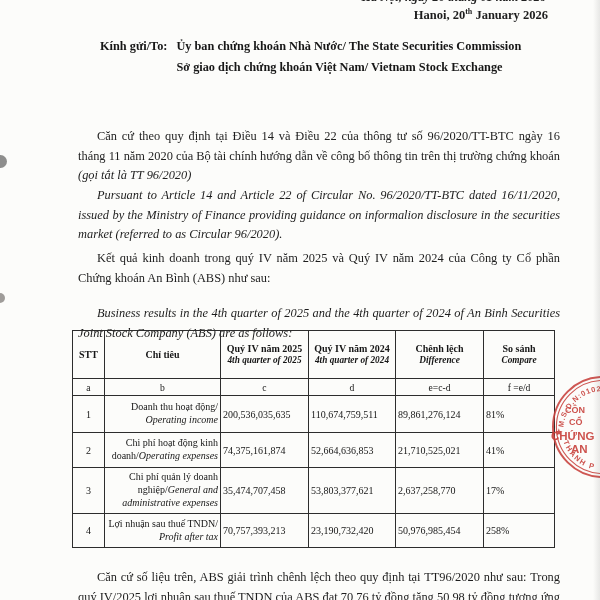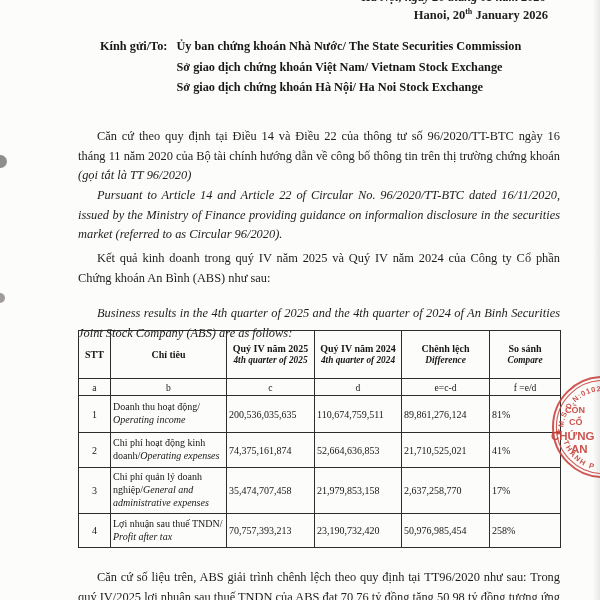--- a/index.html
+++ b/index.html
@@ -34,40 +34,40 @@
   .recipients{
     position:absolute;left:100px;top:36px;
     display:flex;align-items:flex-start;
     font-weight:bold;font-size:12.3px;line-height:20.5px;
     color:#171717;
   }
   .recip-label{white-space:nowrap;margin-right:9px;}
   .recip-label .u{}
   .recip-lines div{white-space:nowrap;}
   .fin-table{
-    position:absolute;left:78px;top:330px;
+    position:absolute;left:72px;top:330px;
     width:482px;
     border-collapse:collapse;
     font-size:10px;color:#161616;
     table-layout:fixed;
   }
   .fin-table td,.fin-table th{
     border:1.4px solid #2d2d2d;
     padding:1px 2px;
     vertical-align:middle;
     overflow:hidden;
   }
   .fin-table th{font-weight:bold;text-align:center;}
   .hvi{font-weight:bold;font-size:10px;line-height:13px;}
   .hen{font-weight:bold;font-style:italic;font-size:9.3px;line-height:11.5px;}
   .rh{height:48px;}
   .rs td{height:14px;font-size:9.6px;text-align:center;line-height:11px;}
   .r1{height:37px;} .r2{height:35px;} .r3{height:46px;} .r4{height:34px;}
   .stt{text-align:center;}
-  .name-cell{padding:2px 3px 2px 6px;line-height:12.8px;font-size:10px;text-align:left;margin-top:24px;}
+  .name-cell{padding:2px 3px 2px 6px;line-height:12.8px;font-size:10px;text-align:right;margin-top:24px;}
   .name-cell .en{font-style:italic;}
   .num{padding-right:7px;font-size:10px;}
   .pct{text-align:left;padding-right:10px;font-size:10px;}
   .closing{top:567px;line-height:20px;}
   .scan-edge{
     position:absolute;right:0;top:0;width:7px;height:600px;
     background:linear-gradient(to right, rgba(0,0,0,0), rgba(80,80,80,0.12));
     pointer-events:none;
   }
   .speck1{position:absolute;left:0;top:155px;width:7px;height:13px;background:#6a6a68;border-radius:0 7px 7px 0;opacity:.75;}
@@ -79,21 +79,20 @@
 <body>
 
 <div class="vi-date">Hà Nội, ngày 20 tháng 01 năm 2026</div>
 <div class="en-date"><span>Hanoi, 20</span><span class="sup">th</span><span> January 2026</span></div>
 
 <div class="recipients">
   <div class="recip-label"><span class="u">Kính gửi</span><span>/To:</span></div>
   <div class="recip-lines">
     <div>Ủy ban chứng khoán Nhà Nước/ The State Securities Commission</div>
     <div>Sở giao dịch chứng khoán Việt Nam/ Vietnam Stock Exchange</div>
-    <div>Sở giao dịch chứng khoán Hà Nội/ Ha Noi Stock Exchange</div>
   </div>
 </div>
 
 <div class="doc-text indent" style="top:127px"><span>Căn cứ theo quy định tại Điều 14 và Điều 22 của thông tư số 96/2020/TT-BTC ngày 16 tháng 11 năm 2020 của Bộ tài chính hướng dẫn về công bố thông tin trên thị trường chứng khoán </span><span class="it">(gọi tắt là TT 96/2020)</span></div>
 
 <div class="doc-text indent it" style="top:186px">Pursuant to Article 14 and Article 22 of Circular No. 96/2020/TT-BTC dated 16/11/2020, issued by the Ministry of Finance providing guidance on informalion disclosure in the securities market (referred to as Circular 96/2020).</div>
 
 <div class="doc-text indent" style="top:249px">Kết quả kinh doanh trong quý IV năm 2025 và Quý IV năm 2024 của Công ty Cổ phần Chứng khoán An Bình (ABS) như sau:</div>
 
 <div class="doc-text indent it" style="top:304px">Business results in the 4th quarter of 2025 and the 4th quarter of 2024 of An Binh Securities Joint Stock Company (ABS) are as follows:</div>
@@ -153,21 +152,21 @@
     <td class="name-cell"><span>Chi phí hoạt động kinh doanh/</span><span class="en">Operating expenses</span></td>
     <td class="num">74,375,161,874</td>
     <td class="num">52,664,636,853</td>
     <td class="num">21,710,525,021</td>
     <td class="pct">41%</td>
   </tr>
   <tr class="r3">
     <td class="stt">3</td>
     <td class="name-cell"><span>Chi phí quản lý doanh nghiệp/</span><span class="en">General and administrative expenses</span></td>
     <td class="num">35,474,707,458</td>
-    <td class="num">21,979,853,158</td>
+    <td class="num">53,803,377,621</td>
     <td class="num">2,637,258,770</td>
     <td class="pct">17%</td>
   </tr>
   <tr class="r4">
     <td class="stt">4</td>
     <td class="name-cell"><span>Lợi nhuận sau thuế TNDN/ </span><span class="en">Profit after tax</span></td>
     <td class="num">70,757,393,213</td>
     <td class="num">23,190,732,420</td>
     <td class="num">50,976,985,454</td>
     <td class="pct">258%</td>

